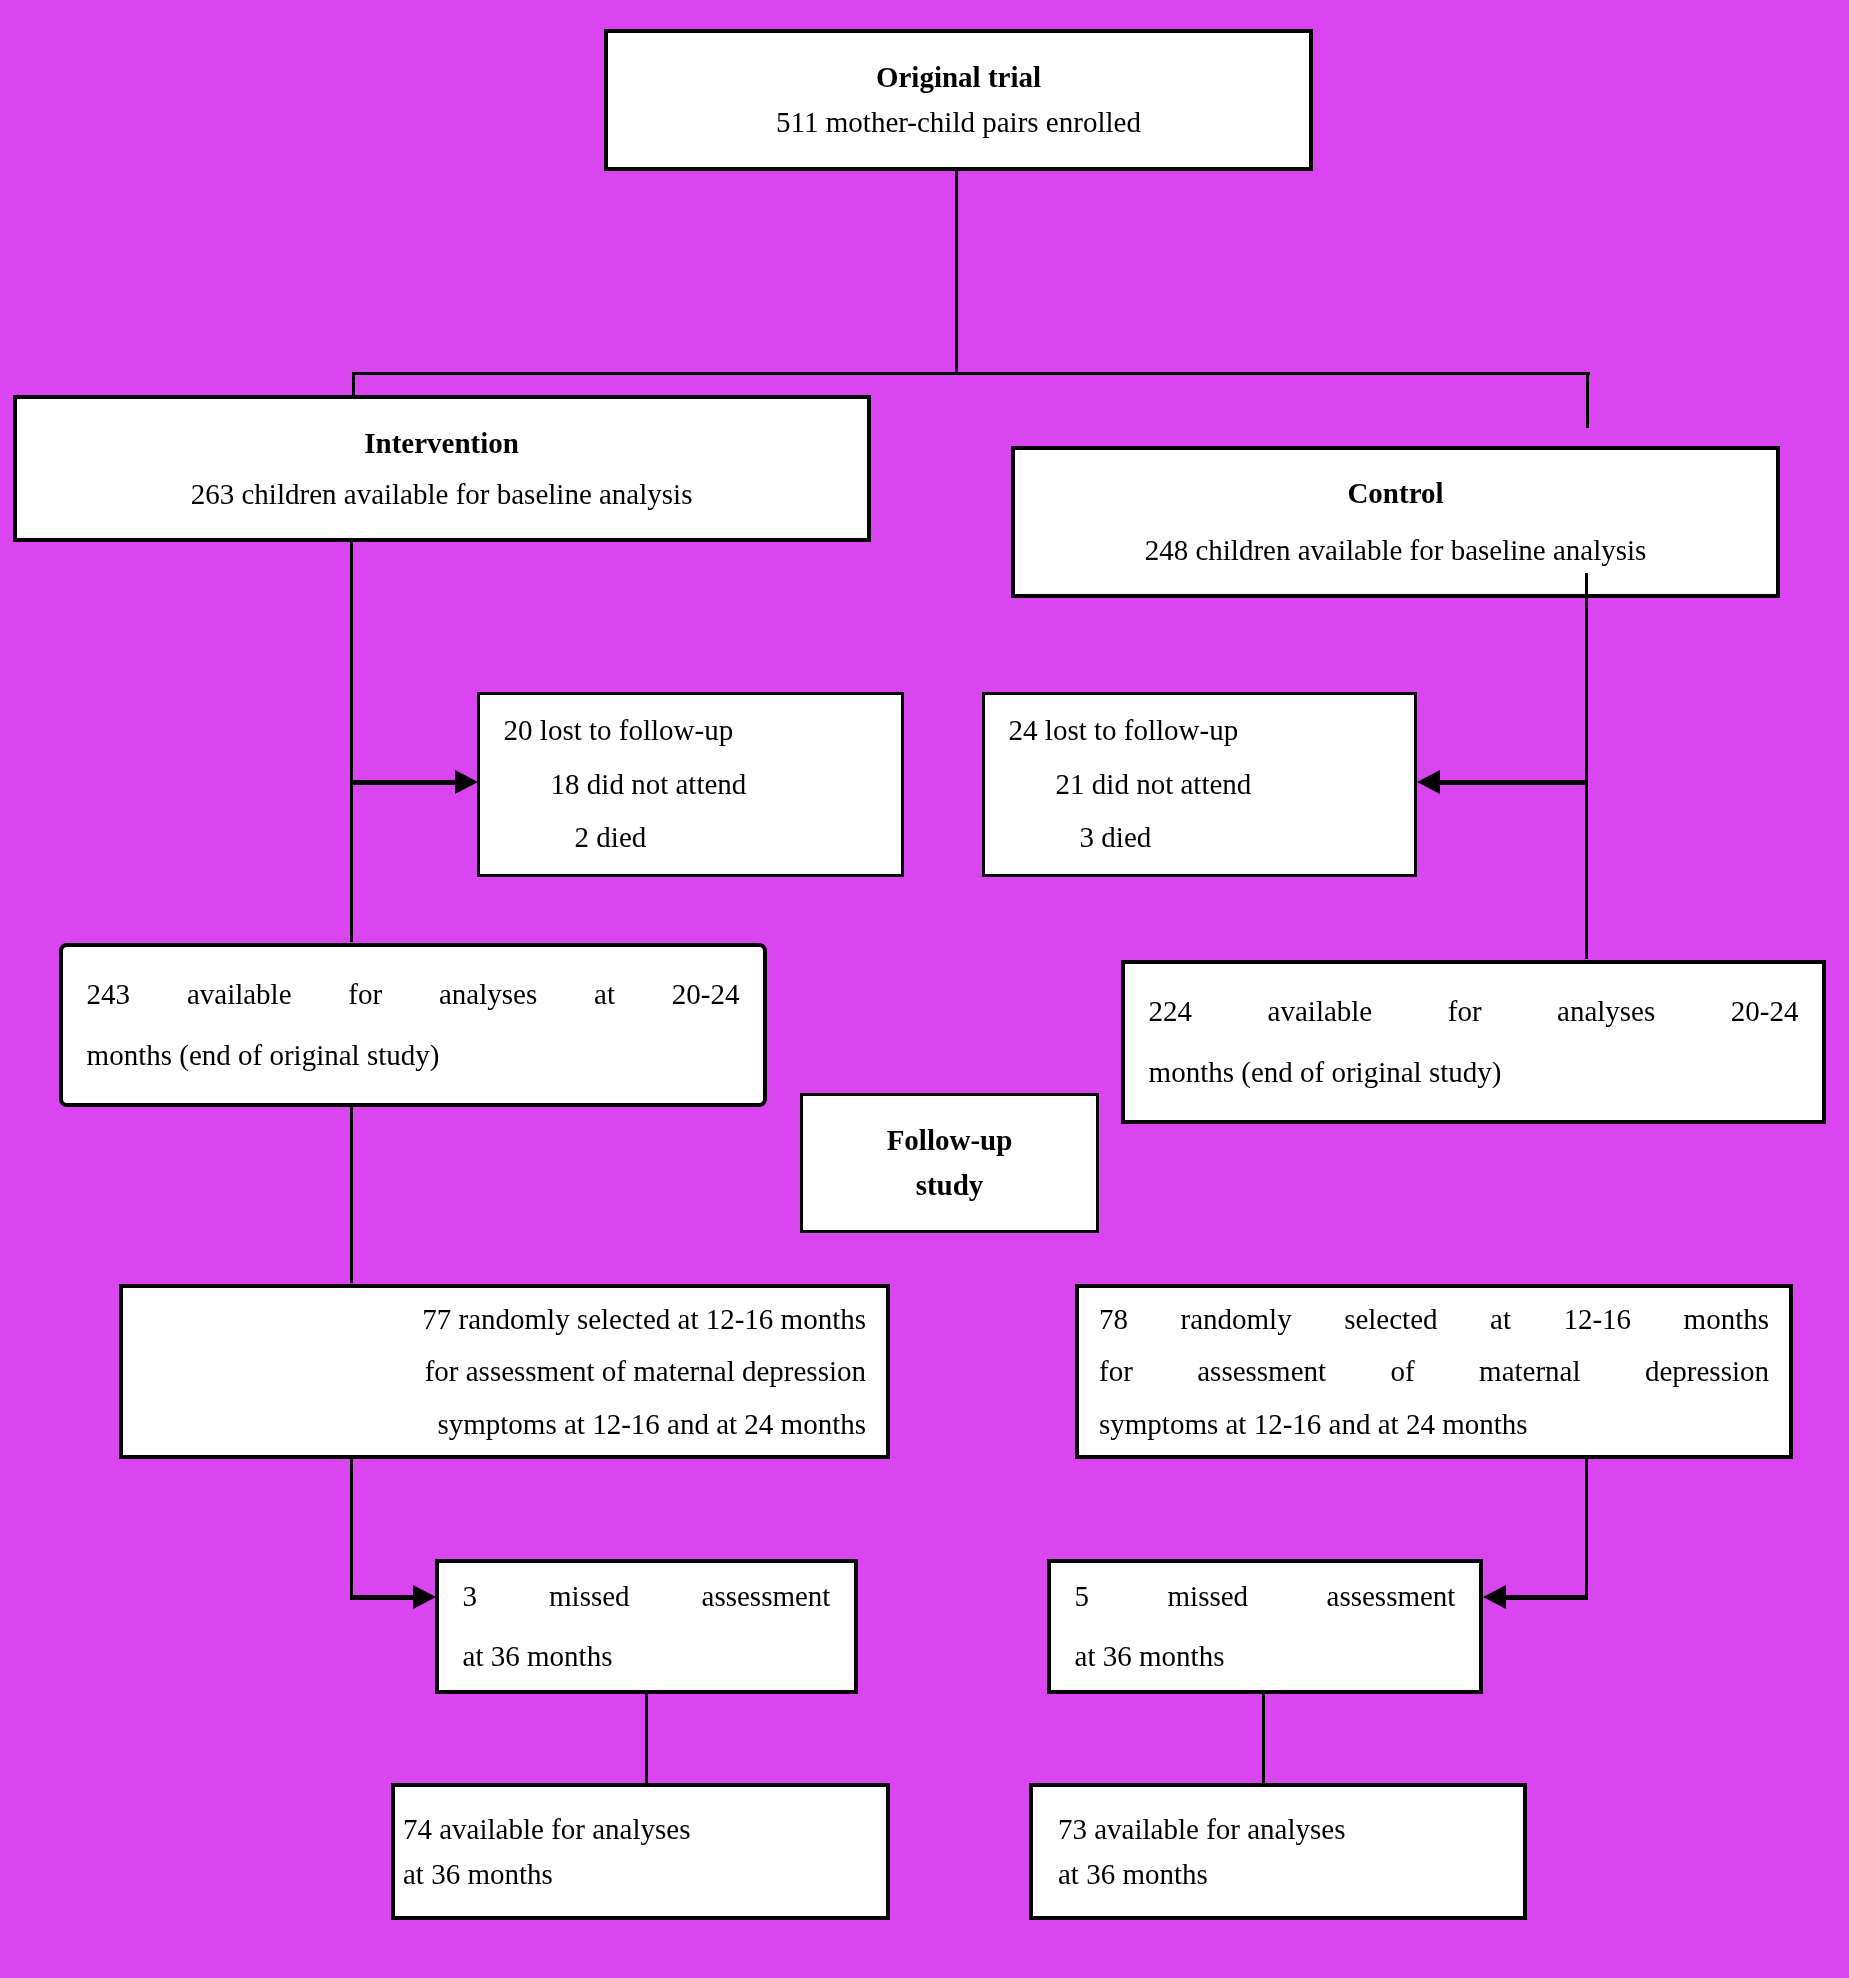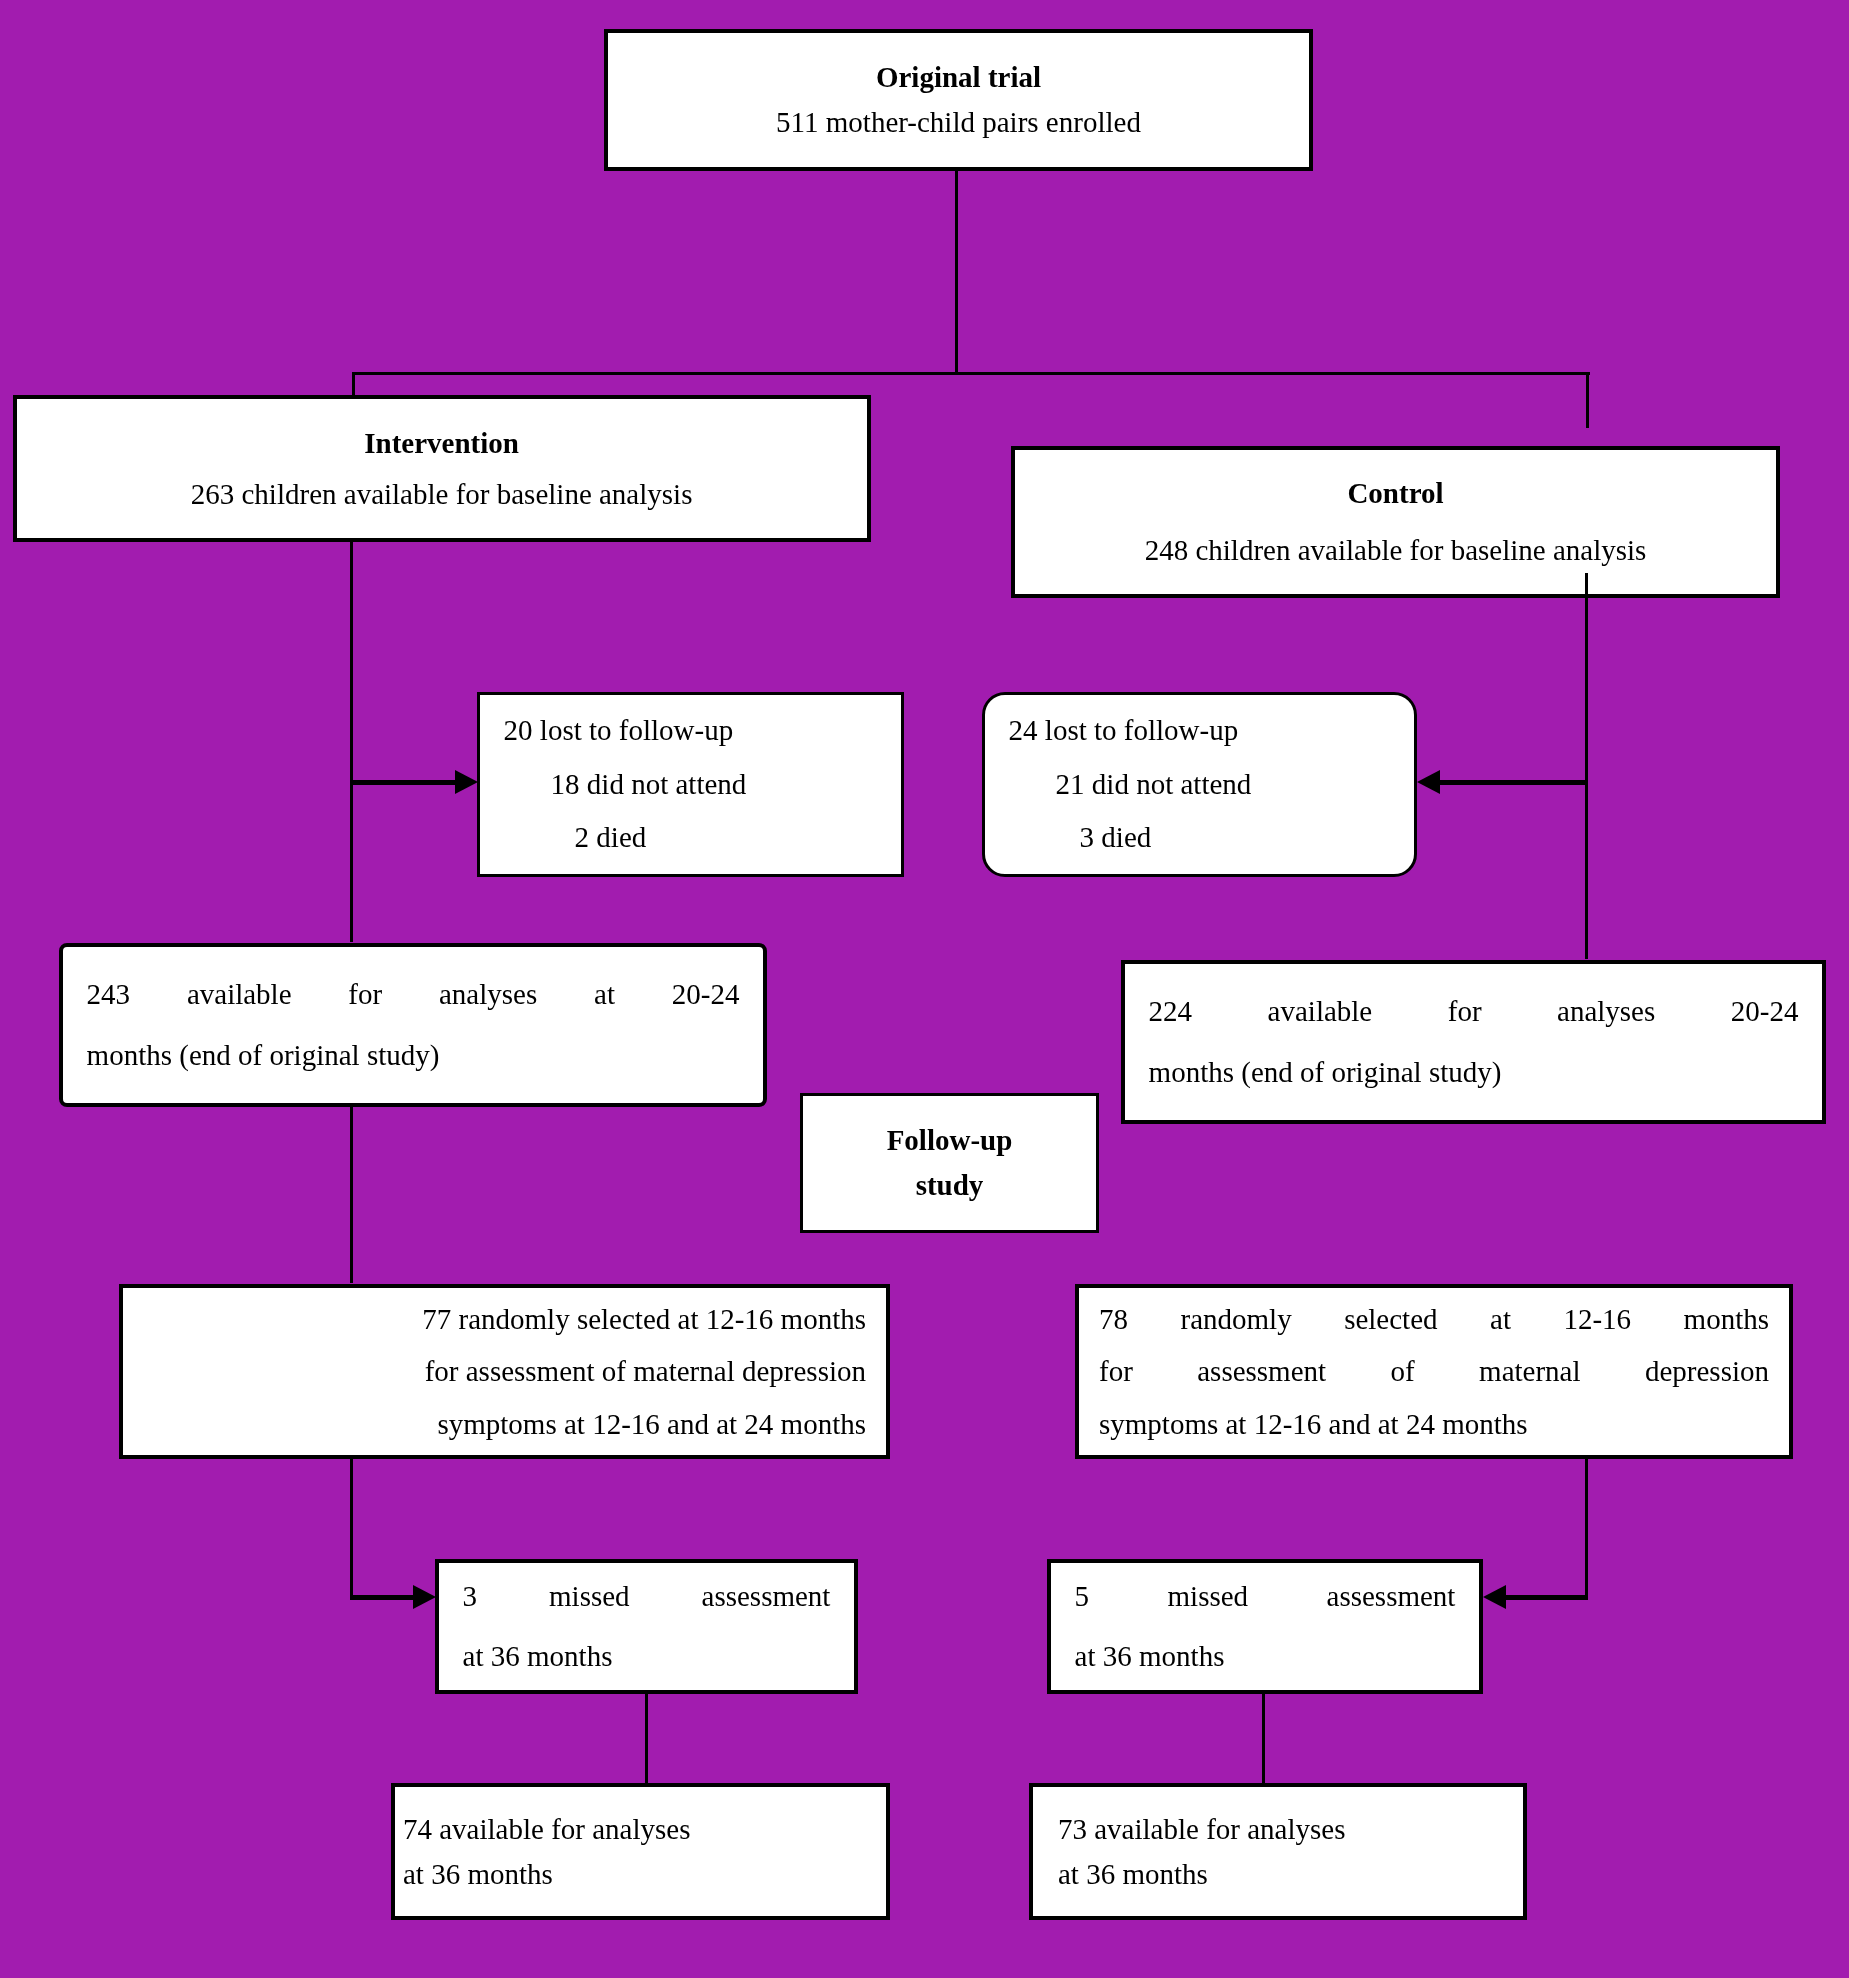--- a/index.html
+++ b/index.html
@@ -1,20 +1,20 @@
 <!DOCTYPE html>
 <html style="font-size:13.5px"><head>
 <meta charset="utf-8">
 <style>
   html,body{margin:0;padding:0;background:#ffffff;}
   #canvas{
     position:relative;
     width:1849px;
     height:1978px;
-    background:#a21caf;
+    background:#d946ef;
     font-family:"Liberation Serif", serif;
     color:#000;
   }
   .box{
     position:absolute;
     box-sizing:border-box;
     border:3.4px solid #000;
     background:#fff;
     display:flex;
     flex-direction:column;
@@ -65,21 +65,21 @@
     <span class="ln bold">Control</span>
     <span class="ln">248 children available for baseline analysis</span>
   </div>
 
   <div class="box pad" style="left:477px; top:692px; width:427px; height:185px; line-height:1.85;">
     <span class="ln">20 lost to follow-up</span>
     <span class="ln ind1">18 did not attend</span>
     <span class="ln ind2">2 died</span>
   </div>
 
-  <div class="box pad" style="left:982px; top:692px; width:435px; height:185px; line-height:1.85;border-radius:23px;">
+  <div class="box pad" style="left:982px; top:692px; width:435px; height:185px; line-height:1.85;">
     <span class="ln">24 lost to follow-up</span>
     <span class="ln ind1">21 did not attend</span>
     <span class="ln ind2">3 died</span>
   </div>
 
   <div class="box thick pad lh-tall" style="left:59px; top:943px; width:708px; height:164px;border-radius:8px;">
     <span class="ln just">243 available for analyses at 20-24</span>
     <span class="ln">months (end of original study)</span>
   </div>
 

